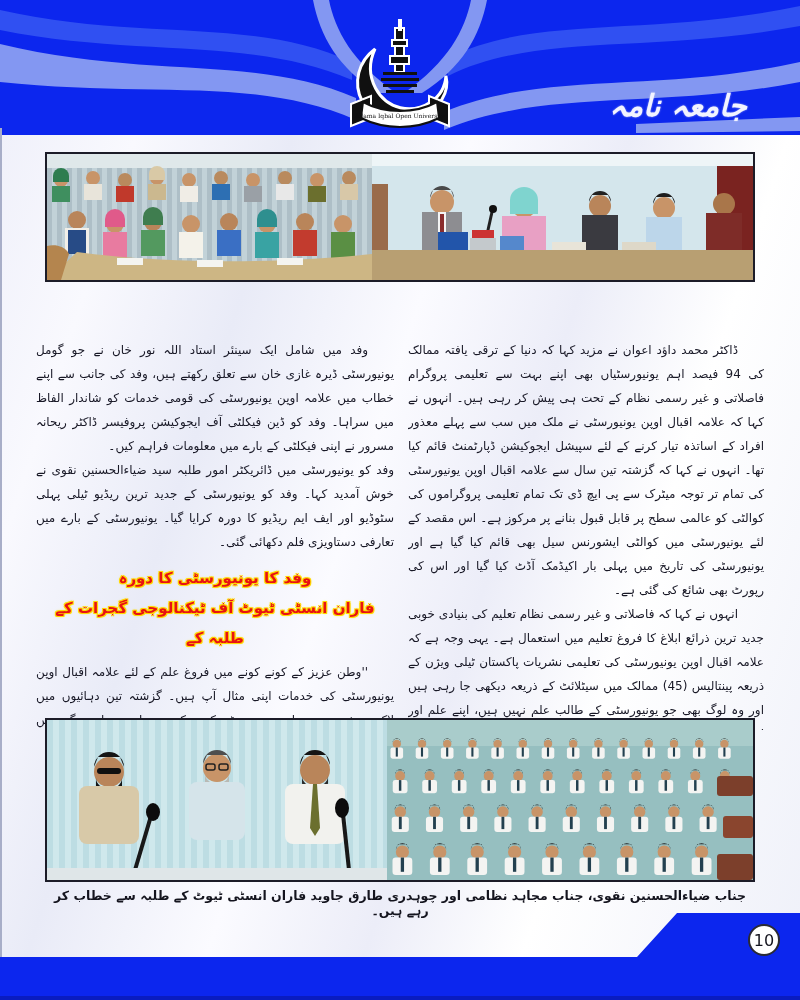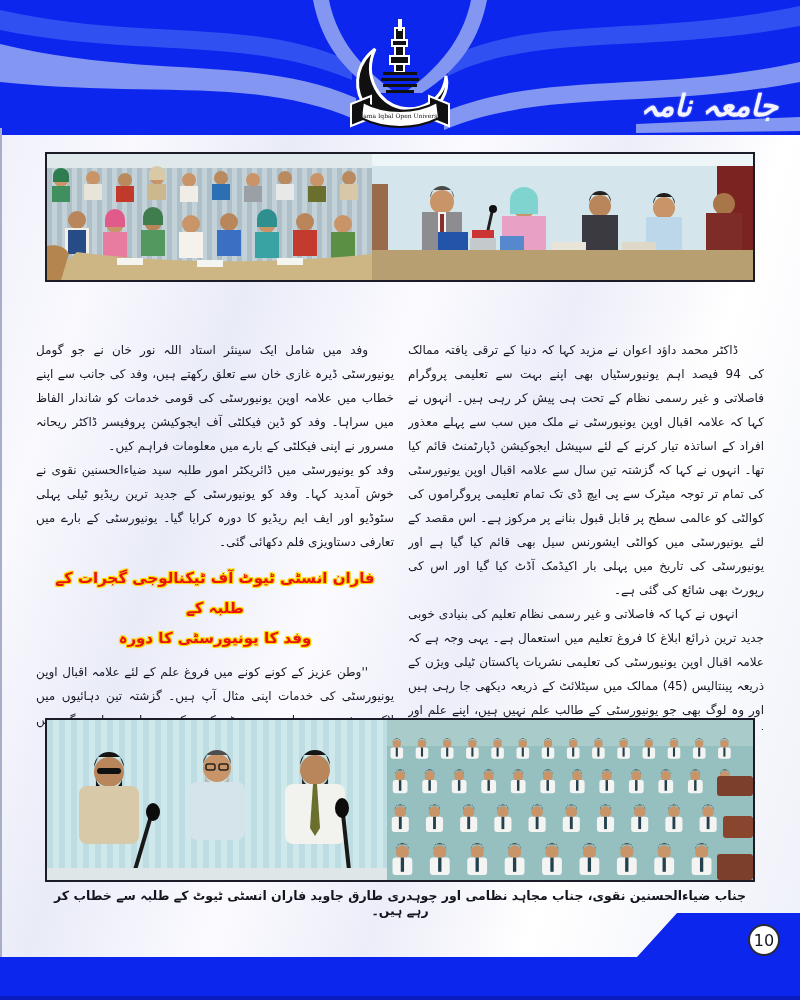--- a/index.html
+++ b/index.html
@@ -7,21 +7,21 @@
     position:relative;width:800px;height:1000px;overflow:hidden;
     font-family:"DejaVu Sans",sans-serif;
     background:linear-gradient(108deg,#edeef9 0%,#f9f9fe 16%,#e9ebf7 30%,#fbfbff 46%,#ecedf8 60%,#ffffff 74%,#eef0f9 100%);
   }
   
   .masthead{position:absolute;left:0;top:0;width:800px;height:135px;}
   .masthead svg{display:block;}
   .masthead-title{
     position:absolute;right:22px;top:88px;width:200px;
     color:#f2f3ff;font-size:30px;font-weight:bold;font-style:italic;
-    direction:rtl;text-align:right;letter-spacing:1px;
+    direction:rtl;text-align:center;letter-spacing:1px;
     text-shadow:0 0 2px rgba(255,255,255,.6);
   }
   
   .photo-strip{
     position:absolute;left:45px;width:710px;
     border:2px solid #1c1c28;background:#0c0c14;
     display:flex;box-sizing:border-box;
   }
   .photo-strip.top{top:152px;height:130px;}
   .photo-strip.bottom{top:718px;height:164px;}
@@ -267,22 +267,22 @@
 
   <div class="col col-right">
     <p>ڈاکٹر محمد داؤد اعوان نے مزید کہا کہ دنیا کے ترقی یافتہ ممالک کی 94 فیصد اہم یونیورسٹیاں بھی اپنے بہت سے تعلیمی پروگرام فاصلاتی و غیر رسمی نظام کے تحت ہی پیش کر رہی ہیں۔ انہوں نے کہا کہ علامہ اقبال اوپن یونیورسٹی نے ملک میں سب سے پہلے معذور افراد کے اساتذہ تیار کرنے کے لئے سپیشل ایجوکیشن ڈپارٹمنٹ قائم کیا تھا۔ انہوں نے کہا کہ گزشتہ تین سال سے علامہ اقبال اوپن یونیورسٹی کی تمام تر توجہ میٹرک سے پی ایچ ڈی تک تمام تعلیمی پروگراموں کی کوالٹی کو عالمی سطح پر قابل قبول بنانے پر مرکوز ہے۔ اس مقصد کے لئے یونیورسٹی میں کوالٹی ایشورنس سیل بھی قائم کیا گیا ہے اور یونیورسٹی کی تاریخ میں پہلی بار اکیڈمک آڈٹ کیا گیا اور اس کی رپورٹ بھی شائع کی گئی ہے۔</p>
     <p>انہوں نے کہا کہ فاصلاتی و غیر رسمی نظام تعلیم کی بنیادی خوبی جدید ترین ذرائع ابلاغ کا فروغ تعلیم میں استعمال ہے۔ یہی وجہ ہے کہ علامہ اقبال اوپن یونیورسٹی کی تعلیمی نشریات پاکستان ٹیلی ویژن کے ذریعہ پینتالیس (45) ممالک میں سیٹلائٹ کے ذریعہ دیکھی جا رہی ہیں اور وہ لوگ بھی جو یونیورسٹی کے طالب علم نہیں ہیں، اپنے علم اور اپنی صلاحیتوں میں اضافے کے عمل میں شامل ہیں۔</p>
   </div>
 
   <div class="col col-left">
     <p>وفد میں شامل ایک سینئر استاد اللہ نور خان نے جو گومل یونیورسٹی ڈیرہ غازی خان سے تعلق رکھتے ہیں، وفد کی جانب سے اپنے خطاب میں علامہ اوپن یونیورسٹی کی قومی خدمات کو شاندار الفاظ میں سراہا۔ وفد کو ڈین فیکلٹی آف ایجوکیشن پروفیسر ڈاکٹر ریحانہ مسرور نے اپنی فیکلٹی کے بارے میں معلومات فراہم کیں۔</p>
     <p class="noindent">وفد کو یونیورسٹی میں ڈائریکٹر امور طلبہ سید ضیاءالحسنین نقوی نے خوش آمدید کہا۔ وفد کو یونیورسٹی کے جدید ترین ریڈیو ٹیلی پہلی سٹوڈیو اور ایف ایم ریڈیو کا دورہ کرایا گیا۔ یونیورسٹی کے بارے میں تعارفی دستاویزی فلم دکھائی گئی۔</p>
     <div class="article-heading">
+      <div>وفد کا یونیورسٹی کا دورہ</div>
       <div>فاران انسٹی ٹیوٹ آف ٹیکنالوجی گجرات کے طلبہ کے</div>
-      <div>وفد کا یونیورسٹی کا دورہ</div>
     </div>
     <p>''وطن عزیز کے کونے کونے میں فروغ علم کے لئے علامہ اقبال اوپن یونیورسٹی کی خدمات اپنی مثال آپ ہیں۔ گزشتہ تین دہائیوں میں لاکھوں شہریوں نے اس یونیورسٹی کی برکت سے اپنے معیار زندگی میں انقلابی تبدیلیاں پیدا کی ہیں''۔ ان خیالات کا اظہار فاران انسٹی ٹیوٹ آف ٹیکنالوجی گجرات کے مینجنگ</p>
   </div>
 
   <div class="photo-strip bottom">
 
     <svg width="340" height="160" viewBox="0 0 340 160" preserveAspectRatio="none">
       <defs>
         <pattern id="blinds2" width="12" height="12" patternUnits="userSpaceOnUse">
           <rect width="12" height="12" fill="#cfe8ec"></rect>

